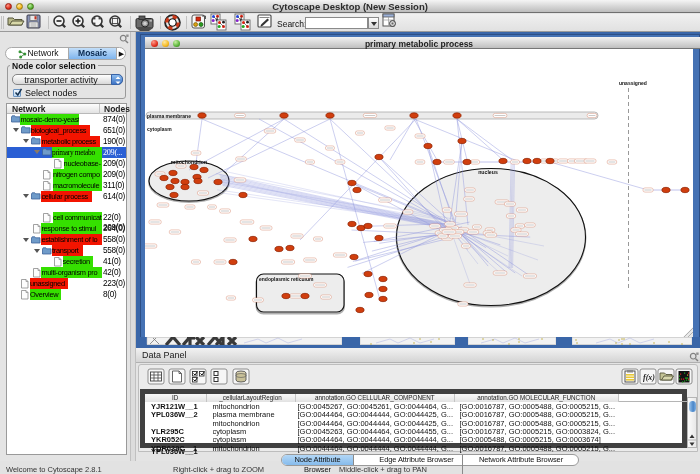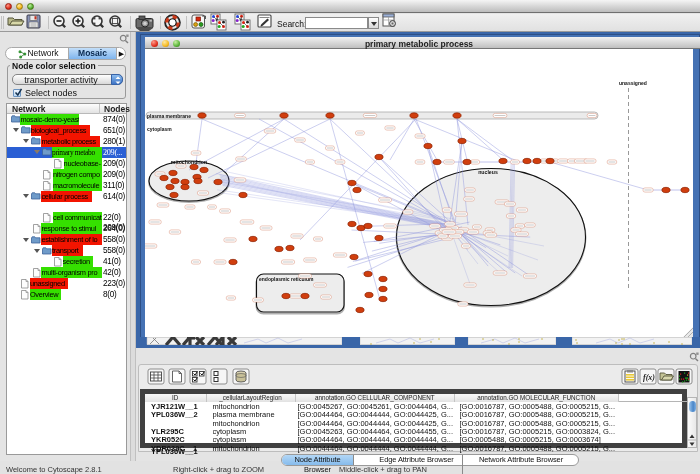--- a/index.html
+++ b/index.html
@@ -99,20 +99,21 @@
   font-size:7.5px; color:#333; }
 </style>
 </head>
 <body>
 <div id="app">
 
   <div class="abs" id="titlebar">
     <div class="tl" style="left:4.5px; background:radial-gradient(circle at 35% 30%,#ff9a8a,#e0301e 60%,#9a1000); border:0.5px solid #9a2013;"></div>
     <div class="tl" style="left:15.5px; background:radial-gradient(circle at 35% 30%,#ffe9a0,#f5b922 60%,#b07800); border:0.5px solid #9a7a13;"></div>
     <div class="tl" style="left:26.5px; background:radial-gradient(circle at 35% 30%,#c6f0a0,#5bb43c 60%,#2a7000); border:0.5px solid #4a7a13;"></div>
+    <div class="abs" id="titletext">Cytoscape Desktop (New Session)</div>
   </div>
 
   <div class="abs" id="toolbar">
     <div class="tsep" style="left:1px"></div>
       <div class="tsep" style="left:3px"></div>
     <div class="tsep" style="left:48px"></div>
     <div class="tsep" style="left:130px"></div>
     <div class="tsep" style="left:160px"></div>
     <div class="tsep" style="left:186px"></div>
     <svg class="abs" style="left:0;top:-14px" width="700" height="32">
@@ -287,21 +288,21 @@
           <span class="cnt" style="color:#000;">651(0)</span>
         </div>
 <div class="trow" style="top:31.799999999999997px;">
           <span class="arr" style="left:15.7px;border-top-color:#555;"></span>
           <span class="fold" style="left:24.4px;">
             <svg width="10" height="8">
               <path d="M0.5 2 L0.5 7 L9 7 L9 1.8 L4.6 1.8 L3.8 0.8 L1.2 0.8 Z" fill="#6f9bc9" stroke="#3c639a" stroke-width="0.8"></path>
             </svg>
           </span>
           <span class="thl red" style="left:34.4px;width:59.0px;">metabolic process</span>
-          <span class="cnt" style="color:#000;">280(1)</span>
+          <span class="cnt" style="color:#000;">190(0)</span>
         </div>
 <div class="trow" style="top:42.74999999999999px;font-family:Liberation Serif, serif;">
           <span style="position:absolute;left:0;top:0;width:119px;height:11px;background:#2a5fd4;"></span>
           <span class="arr" style="left:26.7px;border-top-color:#8a7a66;"></span>
           <span class="fold" style="left:35.0px;">
             <svg width="10" height="8">
               <path d="M0.5 2 L0.5 7 L9 7 L9 1.8 L4.6 1.8 L3.8 0.8 L1.2 0.8 Z" fill="#6f9bc9" stroke="#3c639a" stroke-width="0.8"></path>
             </svg>
           </span>
           <span class="thl grn" style="left:45.0px;width:50.0px;">primary metabo</span>
@@ -845,20 +846,21 @@
           <circle cx="494" cy="7" r="0.7"></circle>
           <circle cx="440" cy="3" r="0.7"></circle>
           <circle cx="406" cy="2" r="0.7"></circle>
           <circle cx="235" cy="7" r="0.7"></circle>
         </g>
       </svg>
     </div>
   <div class="abs" id="stripline"></div>
 
   <div class="abs" id="dpanel">
+    <div class="abs" id="dphead">Data Panel</div>
     <svg class="abs" style="left:553px;top:3.5px" width="10" height="10">
         <circle cx="4.2" cy="4.2" r="2.8" fill="none" stroke="#808080" stroke-width="1.2"></circle>
         <line x1="6.4" y1="6.4" x2="9" y2="9" stroke="#808080" stroke-width="1.4"></line>
         <rect x="7.2" y="0.5" width="2.4" height="2.4" fill="#909090"></rect>
       </svg>
     <div class="abs" id="dpbody">
       <svg class="abs" style="left:0;top:0" width="560" height="22">
           <g transform="translate(9,4)">
             <rect x="0" y="0" width="16" height="15" rx="2" fill="#f6f6f6" stroke="#8d8d8d"></rect>
             <rect x="2.5" y="3" width="11" height="9" fill="#fff" stroke="#444" stroke-width="0.9"></rect>

